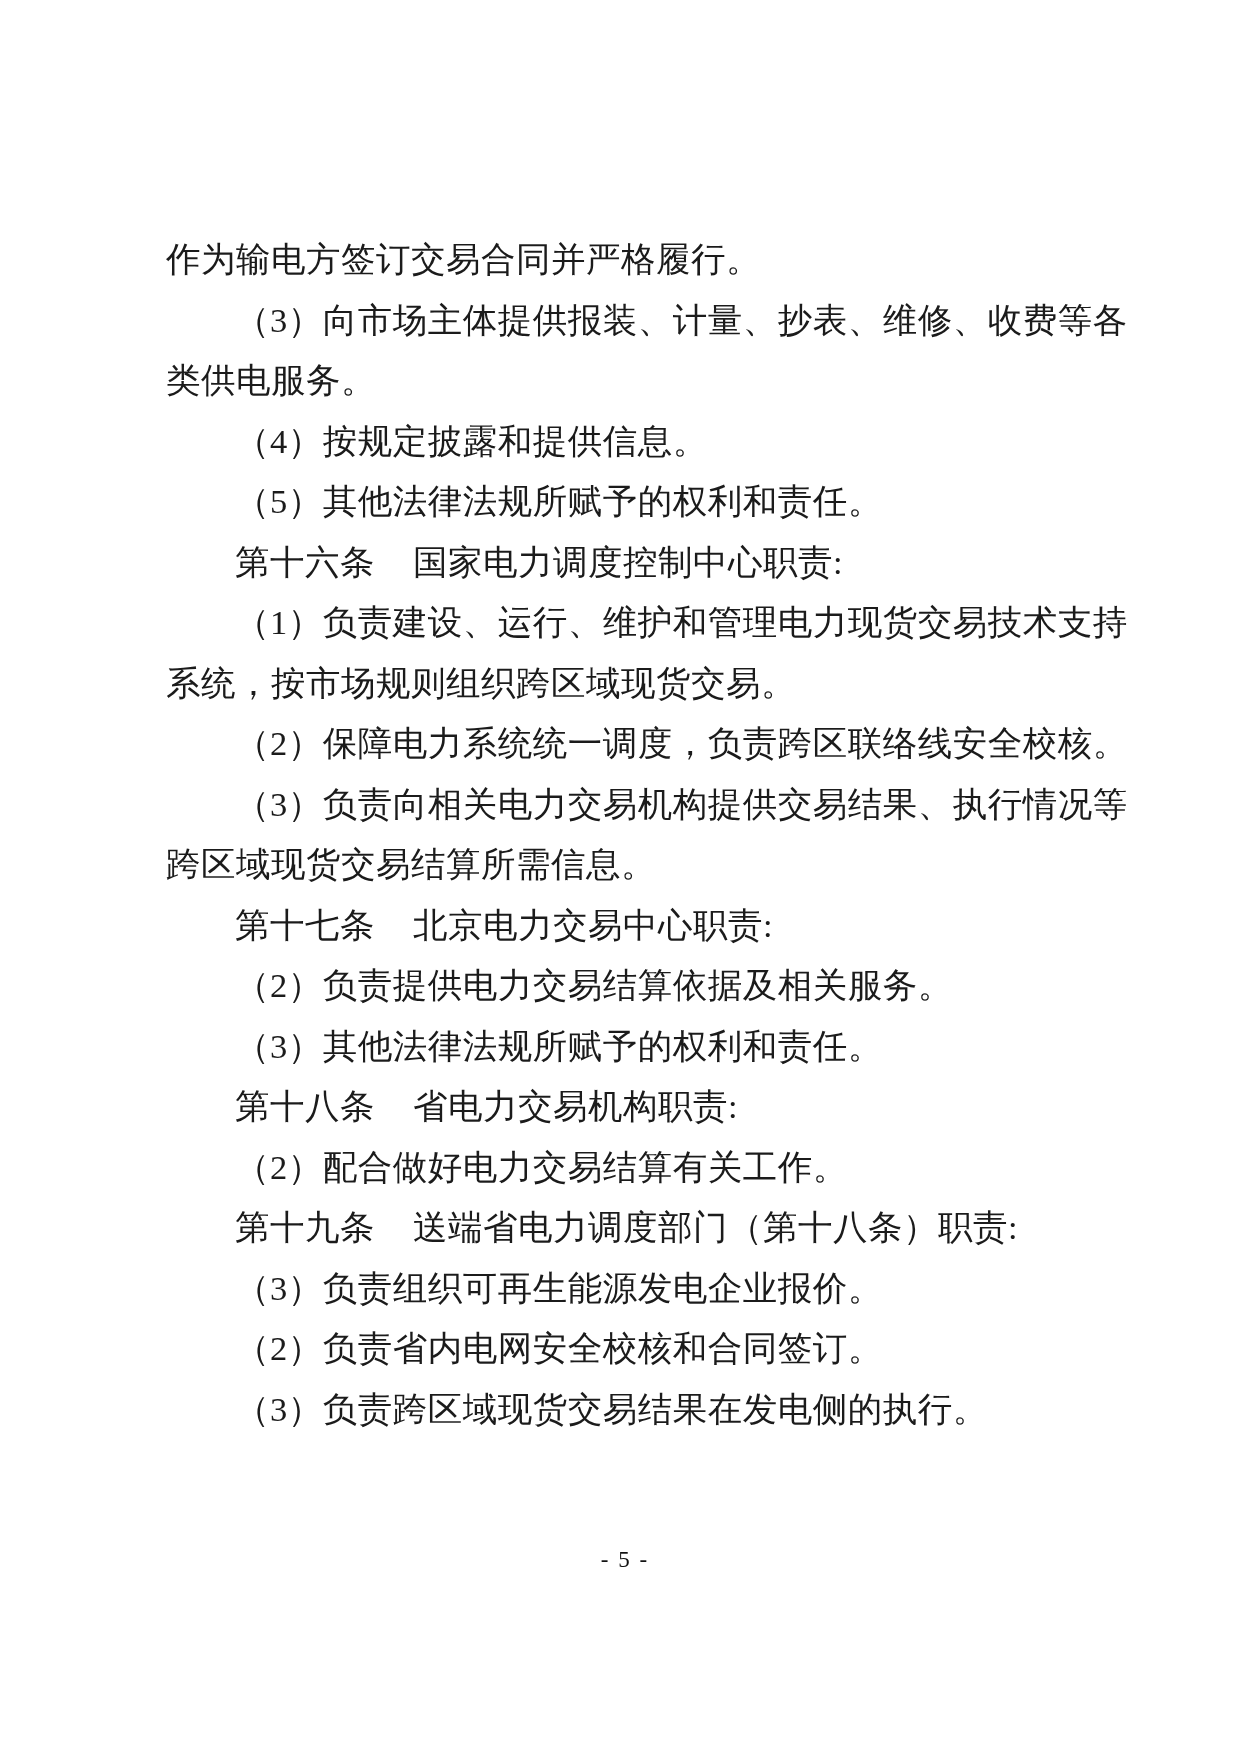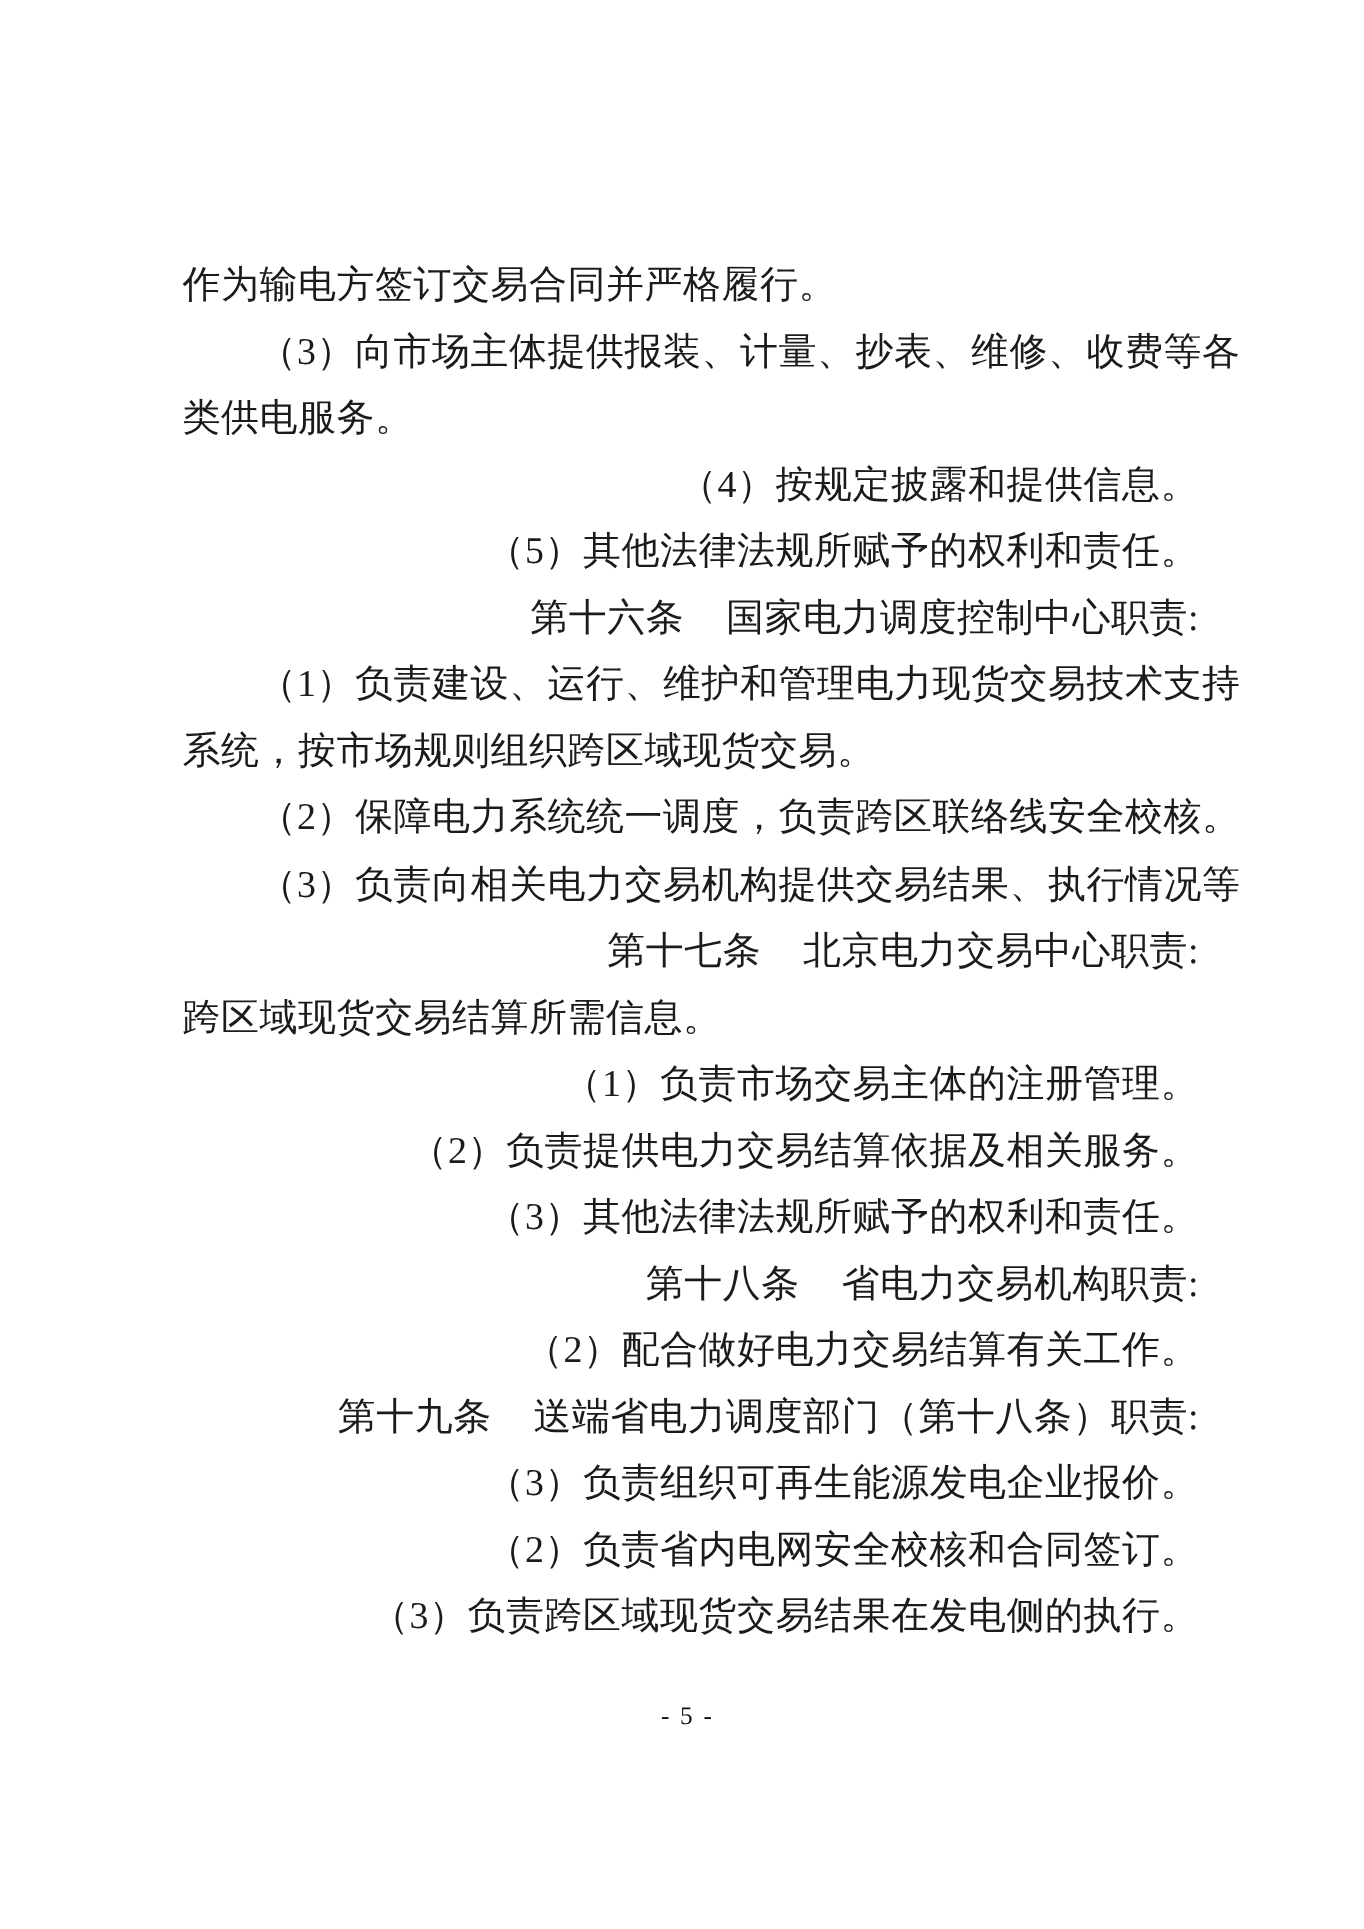--- a/index.html
+++ b/index.html
@@ -26,21 +26,20 @@
     font-size: 34.5px;
     line-height: 60.5px;
     letter-spacing: 0.5px;
   }
   .line {
     white-space: nowrap;
     height: 60.5px;
   }
   .line.indent {
     text-indent: 2em;
-    text-align: right;
   }
   .lead {
     font-weight: normal;
     margin-right: 1.1em;
   }
   .page-number {
     position: absolute;
     left: 0;
     right: 0;
     top: 1545px;
@@ -59,23 +58,22 @@
       <div class="line"><span>作为输电方签订交易合同并严格履行。</span></div>
       <div class="line indent"><span>（3）向市场主体提供报装、计量、抄表、维修、收费等各</span></div>
       <div class="line"><span>类供电服务。</span></div>
       <div class="line indent"><span>（4）按规定披露和提供信息。</span></div>
       <div class="line indent"><span>（5）其他法律法规所赋予的权利和责任。</span></div>
       <div class="line indent"><span class="lead">第十六条</span><span>国家电力调度控制中心职责:</span></div>
       <div class="line indent"><span>（1）负责建设、运行、维护和管理电力现货交易技术支持</span></div>
       <div class="line"><span>系统，按市场规则组织跨区域现货交易。</span></div>
       <div class="line indent"><span>（2）保障电力系统统一调度，负责跨区联络线安全校核。</span></div>
       <div class="line indent"><span>（3）负责向相关电力交易机构提供交易结果、执行情况等</span></div>
+      <div class="line"><span>跨区域现货交易结算所需信息。</span></div>
       <div class="line indent"><span class="lead">第十七条</span><span>北京电力交易中心职责:</span></div>
-      <div class="line"><span>跨区域现货交易结算所需信息。</span></div>
-      <div class="line indent"><span>（1）负责市场交易主体的注册管理。</span></div>
       <div class="line indent"><span>（2）负责提供电力交易结算依据及相关服务。</span></div>
       <div class="line indent"><span>（3）其他法律法规所赋予的权利和责任。</span></div>
       <div class="line indent"><span class="lead">第十八条</span><span>省电力交易机构职责:</span></div>
       <div class="line indent"><span>（2）配合做好电力交易结算有关工作。</span></div>
       <div class="line indent"><span class="lead">第十九条</span><span>送端省电力调度部门（第十八条）职责:</span></div>
       <div class="line indent"><span>（3）负责组织可再生能源发电企业报价。</span></div>
       <div class="line indent"><span>（2）负责省内电网安全校核和合同签订。</span></div>
       <div class="line indent"><span>（3）负责跨区域现货交易结果在发电侧的执行。</span></div>
     </div>
   <div class="page-number">- 5 -</div>

